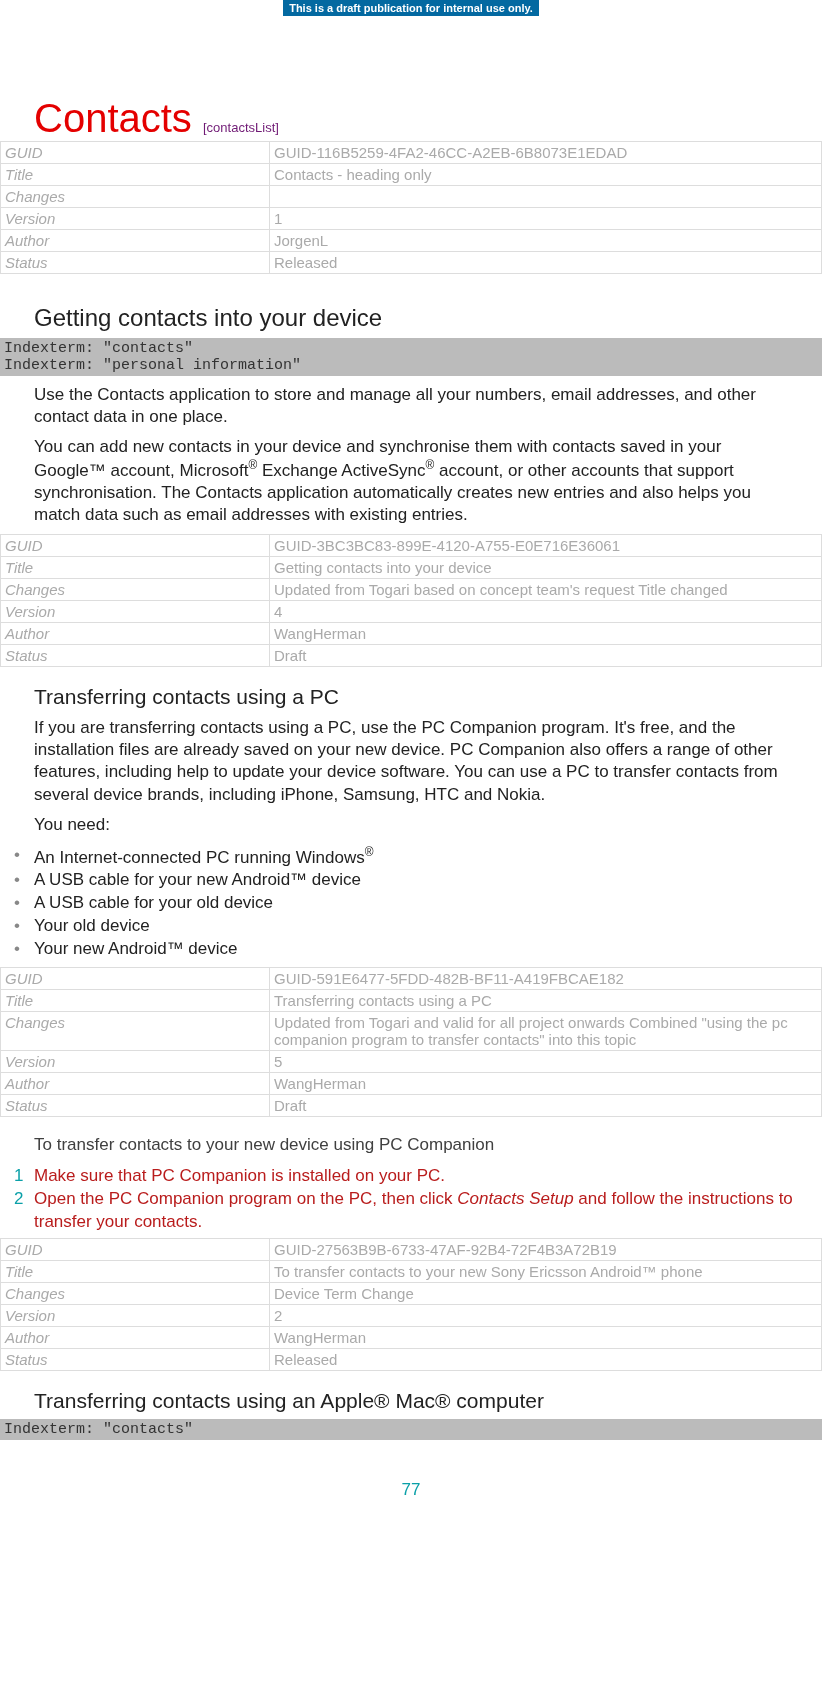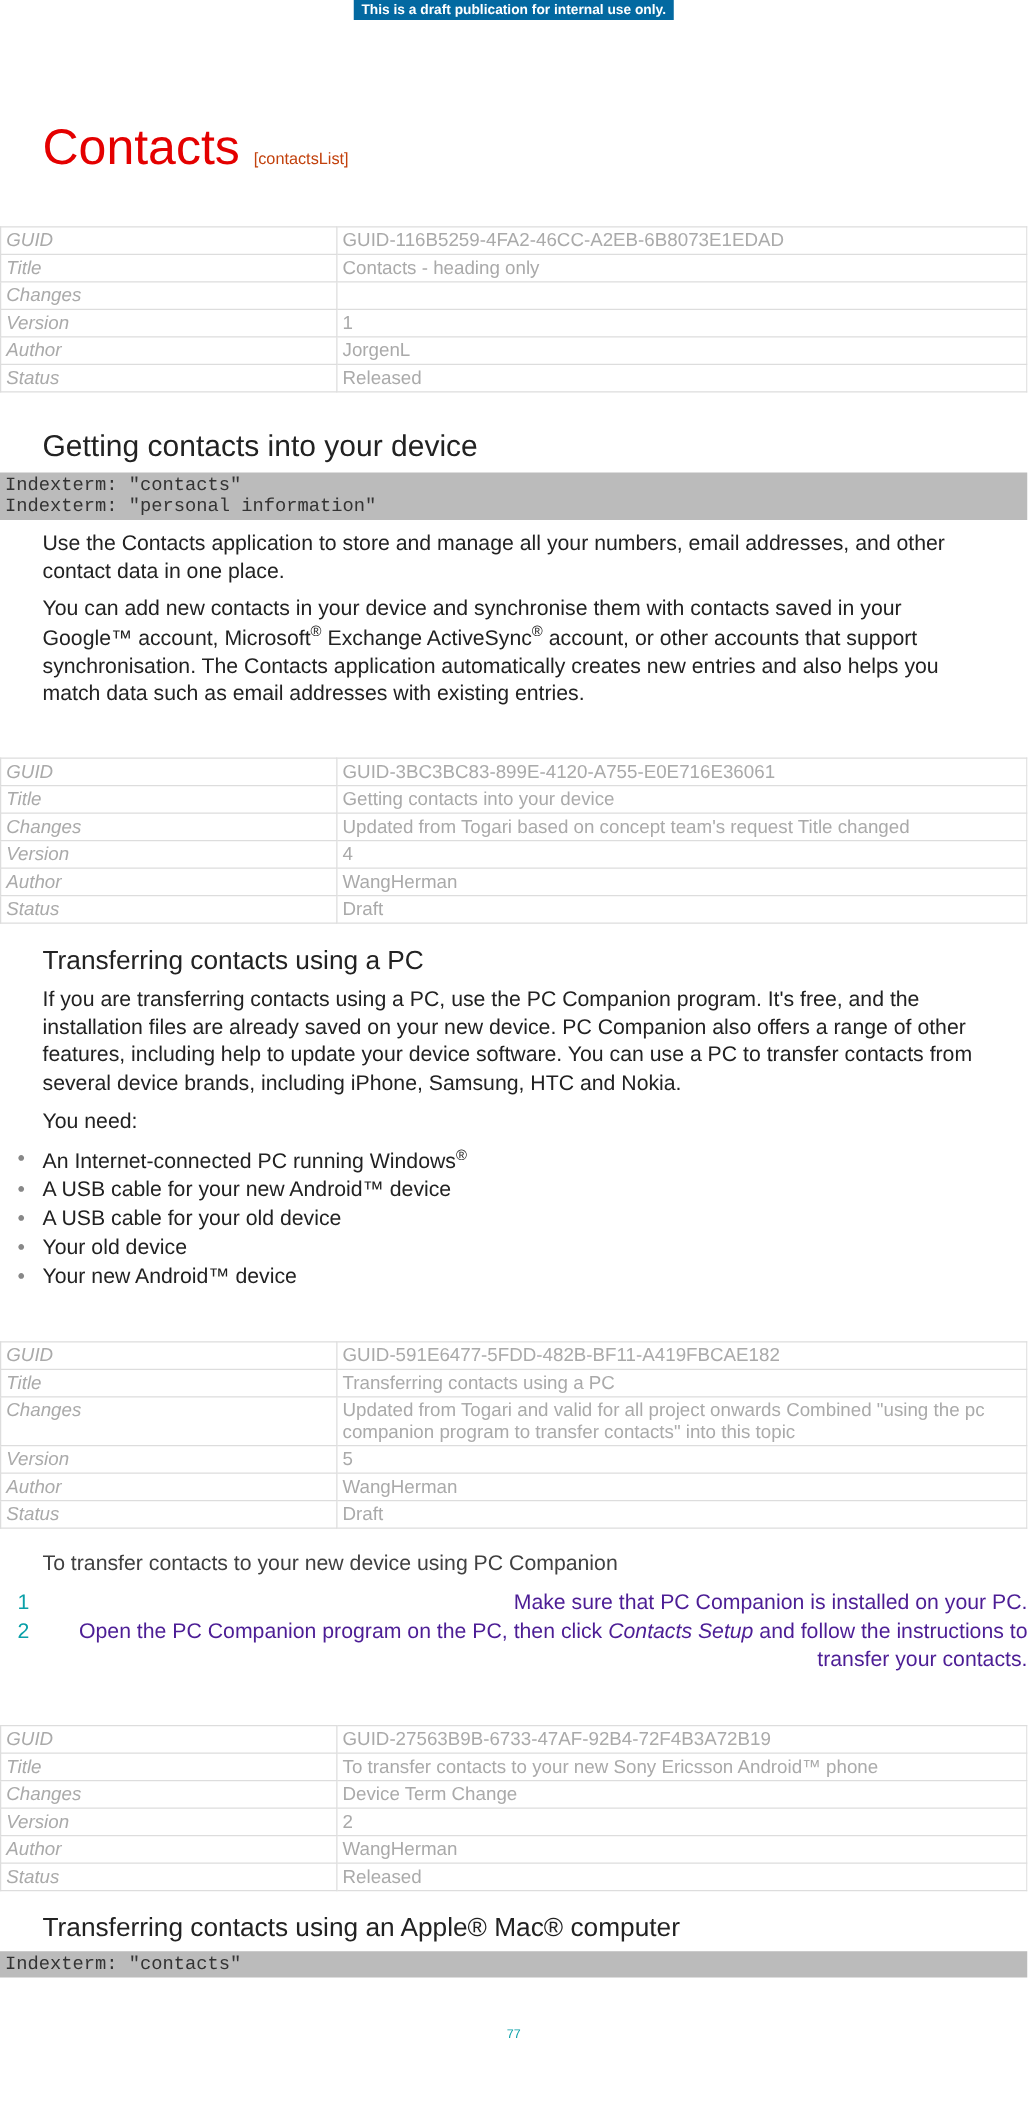--- a/index.html
+++ b/index.html
@@ -23,29 +23,28 @@
   .page {
     padding: 0 0 20px 0;
   }
   h1.main-title {
     color: #e40000;
     font-size: 40px;
     font-weight: normal;
     margin: 80px 0 0 34px;
   }
   .subscript-id {
-    color: #c2410c;
+    color: #701a75;
     font-size: 13px;
     vertical-align: baseline;
     font-weight: normal;
   }
   .meta-table {
     width: 100%;
     border-collapse: collapse;
-    margin-top: 40px;
     font-size: 15px;
     color: #aaa;
   }
   .meta-table td {
     border: 1px solid #ddd;
     padding: 2px 4px;
     vertical-align: top;
   }
   .meta-table td.label {
     width: 260px;
@@ -104,37 +103,36 @@
   ol.steps {
     list-style: none;
     counter-reset: step;
     padding: 0;
     margin: 4px 0 4px 14px;
   }
   ol.steps li {
     counter-increment: step;
     font-size: 17px;
     line-height: 1.35;
-    color: #4c1d95;
+    color: #b91c1c;
     padding-left: 20px;
     position: relative;
-    text-align: right;
   }
   ol.steps li::before {
     content: counter(step);
     color: #0aa0a8;
     position: absolute;
     left: 0;
     top: 0;
   }
   sup { font-size: 0.7em; }
   .page-number {
     text-align: center;
     color: #0aa0a8;
-    font-size: 10px;
+    font-size: 17px;
     margin-top: 40px;
   }
   .footer-note {
     text-align: center;
     color: #999;
     font-size: 14px;
     margin-top: 4px;
   }
   .italic { font-style: italic; }
 </style>

